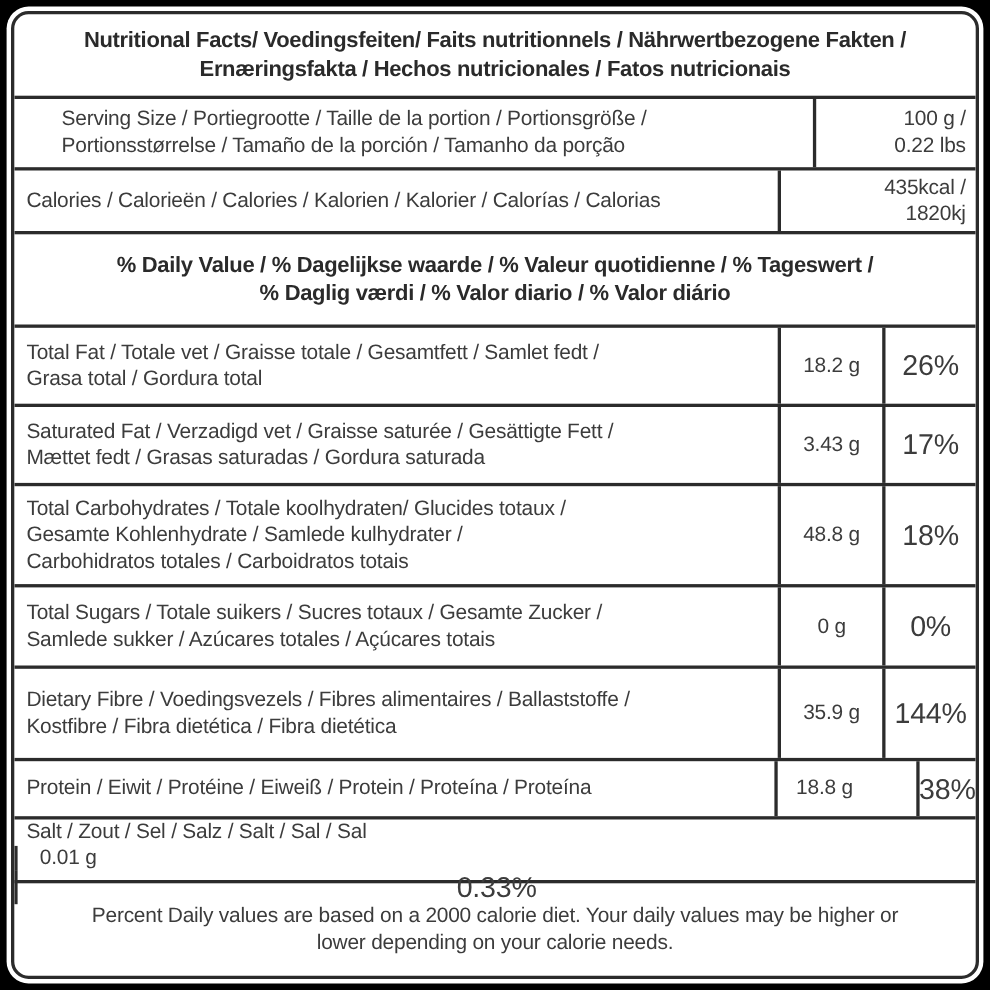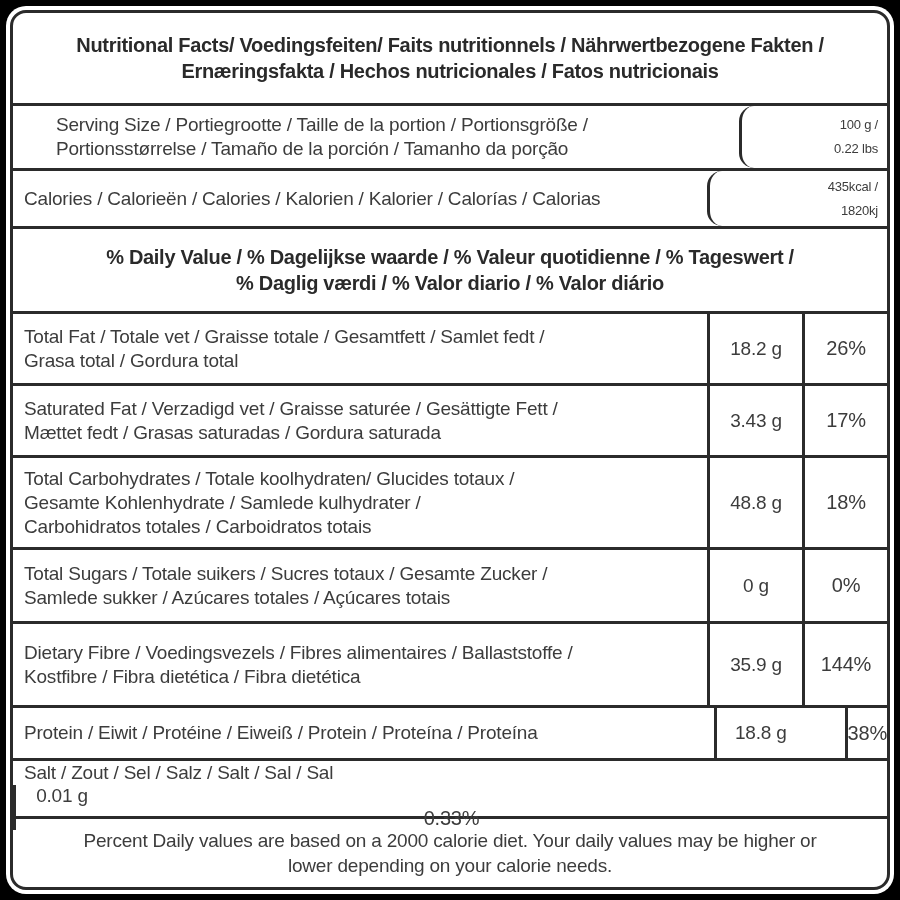--- a/index.html
+++ b/index.html
@@ -35,21 +35,21 @@
     justify-content: center;
     text-align: center;
   }
   .bold {
     font-weight: bold;
     color: #2a2a2a;
     font-size: 20px;
     line-height: 26px;
     letter-spacing: -0.3px;
   }
-  .h-header   { height: 93px; }
+  .h-header   { height: 77px; }
   .h-serving  { height: 65px; padding-left: 32px; }
   .h-calories { height: 58px; }
   .h-dv       { height: 85px; }
   .h-fat      { height: 72px; }
   .h-satfat   { height: 72px; }
   .h-carb     { height: 92px; }
   .h-sugar    { height: 74px; }
   .h-fibre    { height: 84px; }
   .h-protein  { height: 53px; gap: 40px; }
   .h-salt     { height: 58px; flex-direction: column; }
@@ -68,45 +68,44 @@
   }
   .value-cell {
     flex: 1;
     box-sizing: border-box;
     border-left: 3px solid #2b2b2b;
     display: flex;
     align-items: center;
     justify-content: flex-end;
     text-align: right;
     padding-right: 9px;
-    font-size: 13px;
+    font-size: 19px;
     line-height: 24px;
     letter-spacing: -0.2px;
     white-space: pre-line;
-    border-radius: 15px;
   }
   .amount-cell {
     width: 95px;
     box-sizing: border-box;
     border-left: 3px solid #2b2b2b;
     display: flex;
     align-items: center;
     justify-content: center;
     font-size: 19px;
     letter-spacing: -0.2px;
     text-align: right;
   }
   .pct-cell {
     flex: 1;
     box-sizing: border-box;
     border-left: 3px solid #2b2b2b;
     display: flex;
     align-items: center;
     justify-content: center;
-    font-size: 20px;
+    font-size: 26px;
     letter-spacing: -0.2px;
   }
   .footer-text {
     font-size: 19px;
     line-height: 25px;
     letter-spacing: -0.2px;
   }
 </style>
 </head>
 <body>

